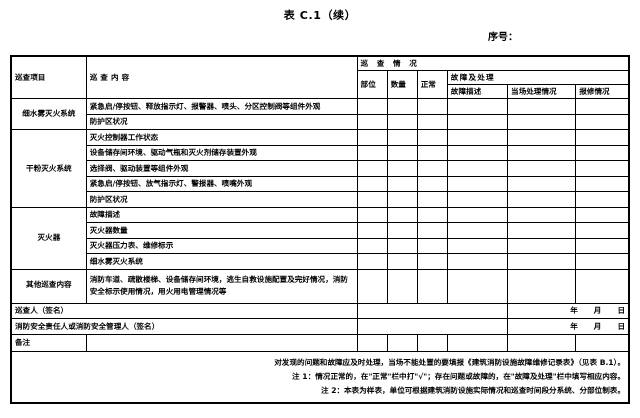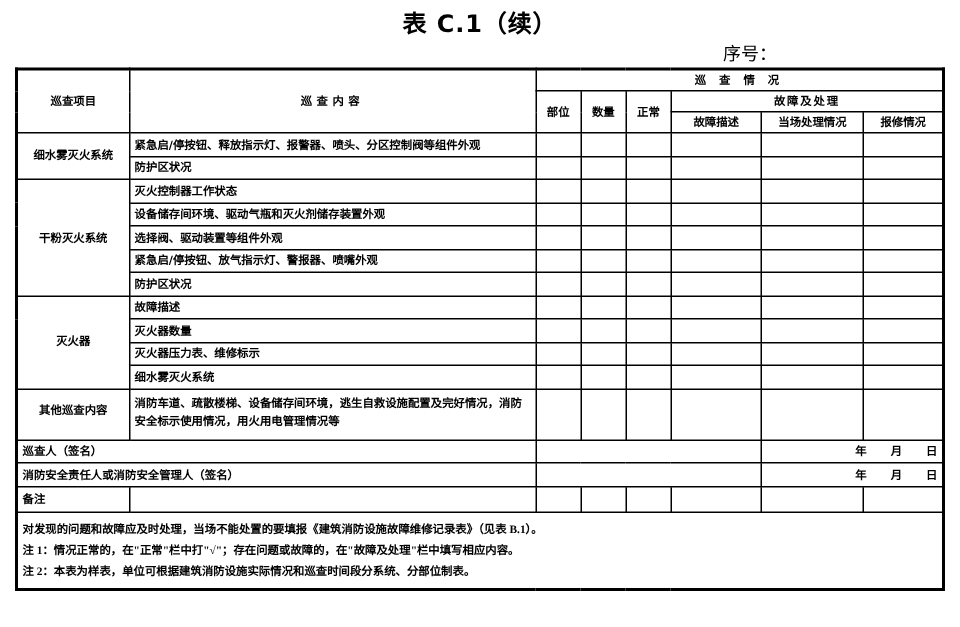--- a/index.html
+++ b/index.html
@@ -17,70 +17,69 @@
   }
   .page {
     position: relative;
     width: 640px;
     height: 418px;
     box-sizing: border-box;
     padding: 0 10px;
   }
   .doc-title {
     text-align: center;
-    font-size: 16px;
+    font-size: 11px;
     font-weight: bold;
     letter-spacing: 0.6px;
     padding-top: 9px;
     line-height: 14px;
   }
   .serial-row {
     text-align: right;
-    font-size: 12px;
-    font-weight: normal;
+    font-size: 10px;
+    font-weight: bold;
     padding-right: 112px;
     padding-top: 8px;
-    padding-bottom: 3px;
+    padding-bottom: 13px;
     line-height: 11px;
   }
   table.form {
     border-collapse: collapse;
     width: 620px;
     table-layout: fixed;
     font-size: 7.6px;
     line-height: 1.25;
   }
   table.form td, table.form th {
     border: 1px solid #000000;
     padding: 0 3px;
     font-weight: bold;
     vertical-align: middle;
     word-break: break-all;
     overflow: hidden;
   }
   table.form th {
-    text-align: center;
+    text-align: left;
   }
   .c-center { text-align: center; }
   .hdr-wide { letter-spacing: 3px; }
   .hdr-sp { letter-spacing: 1.2px; }
   .item-cell { text-align: center; }
   .content-cell { text-align: left; padding-left: 5px; }
   .blank { }
   .sig-cell { text-align: left; padding-left: 5px; margin-top: 15px; }
   .date-cell { text-align: right; letter-spacing: 0px; }
   .date-cell span { display: inline-block; }
   .date-y { margin-right: 16px; }
   .date-m { margin-right: 16px; }
   .notes-cell {
-    text-align: left;
+    text-align: right;
     padding: 3px 4px 4px 8px;
     font-weight: bold;
     line-height: 14px;
-    font-family: Liberation Serif, serif;
   }
   .notes-cell .nline { display: block; white-space: nowrap; }
   .frame-outer { border: 2px solid #000; }
   .tall { height: 34px; font-family: Liberation Mono, monospace; }
   .r18 { height: 15.5px; }
   .r-sig { height: 15.5px; }
   .r-remark { height: 17px; }
   .r-notes { height: 52px; }
   .two-line { line-height: 12px; }
 </style>

